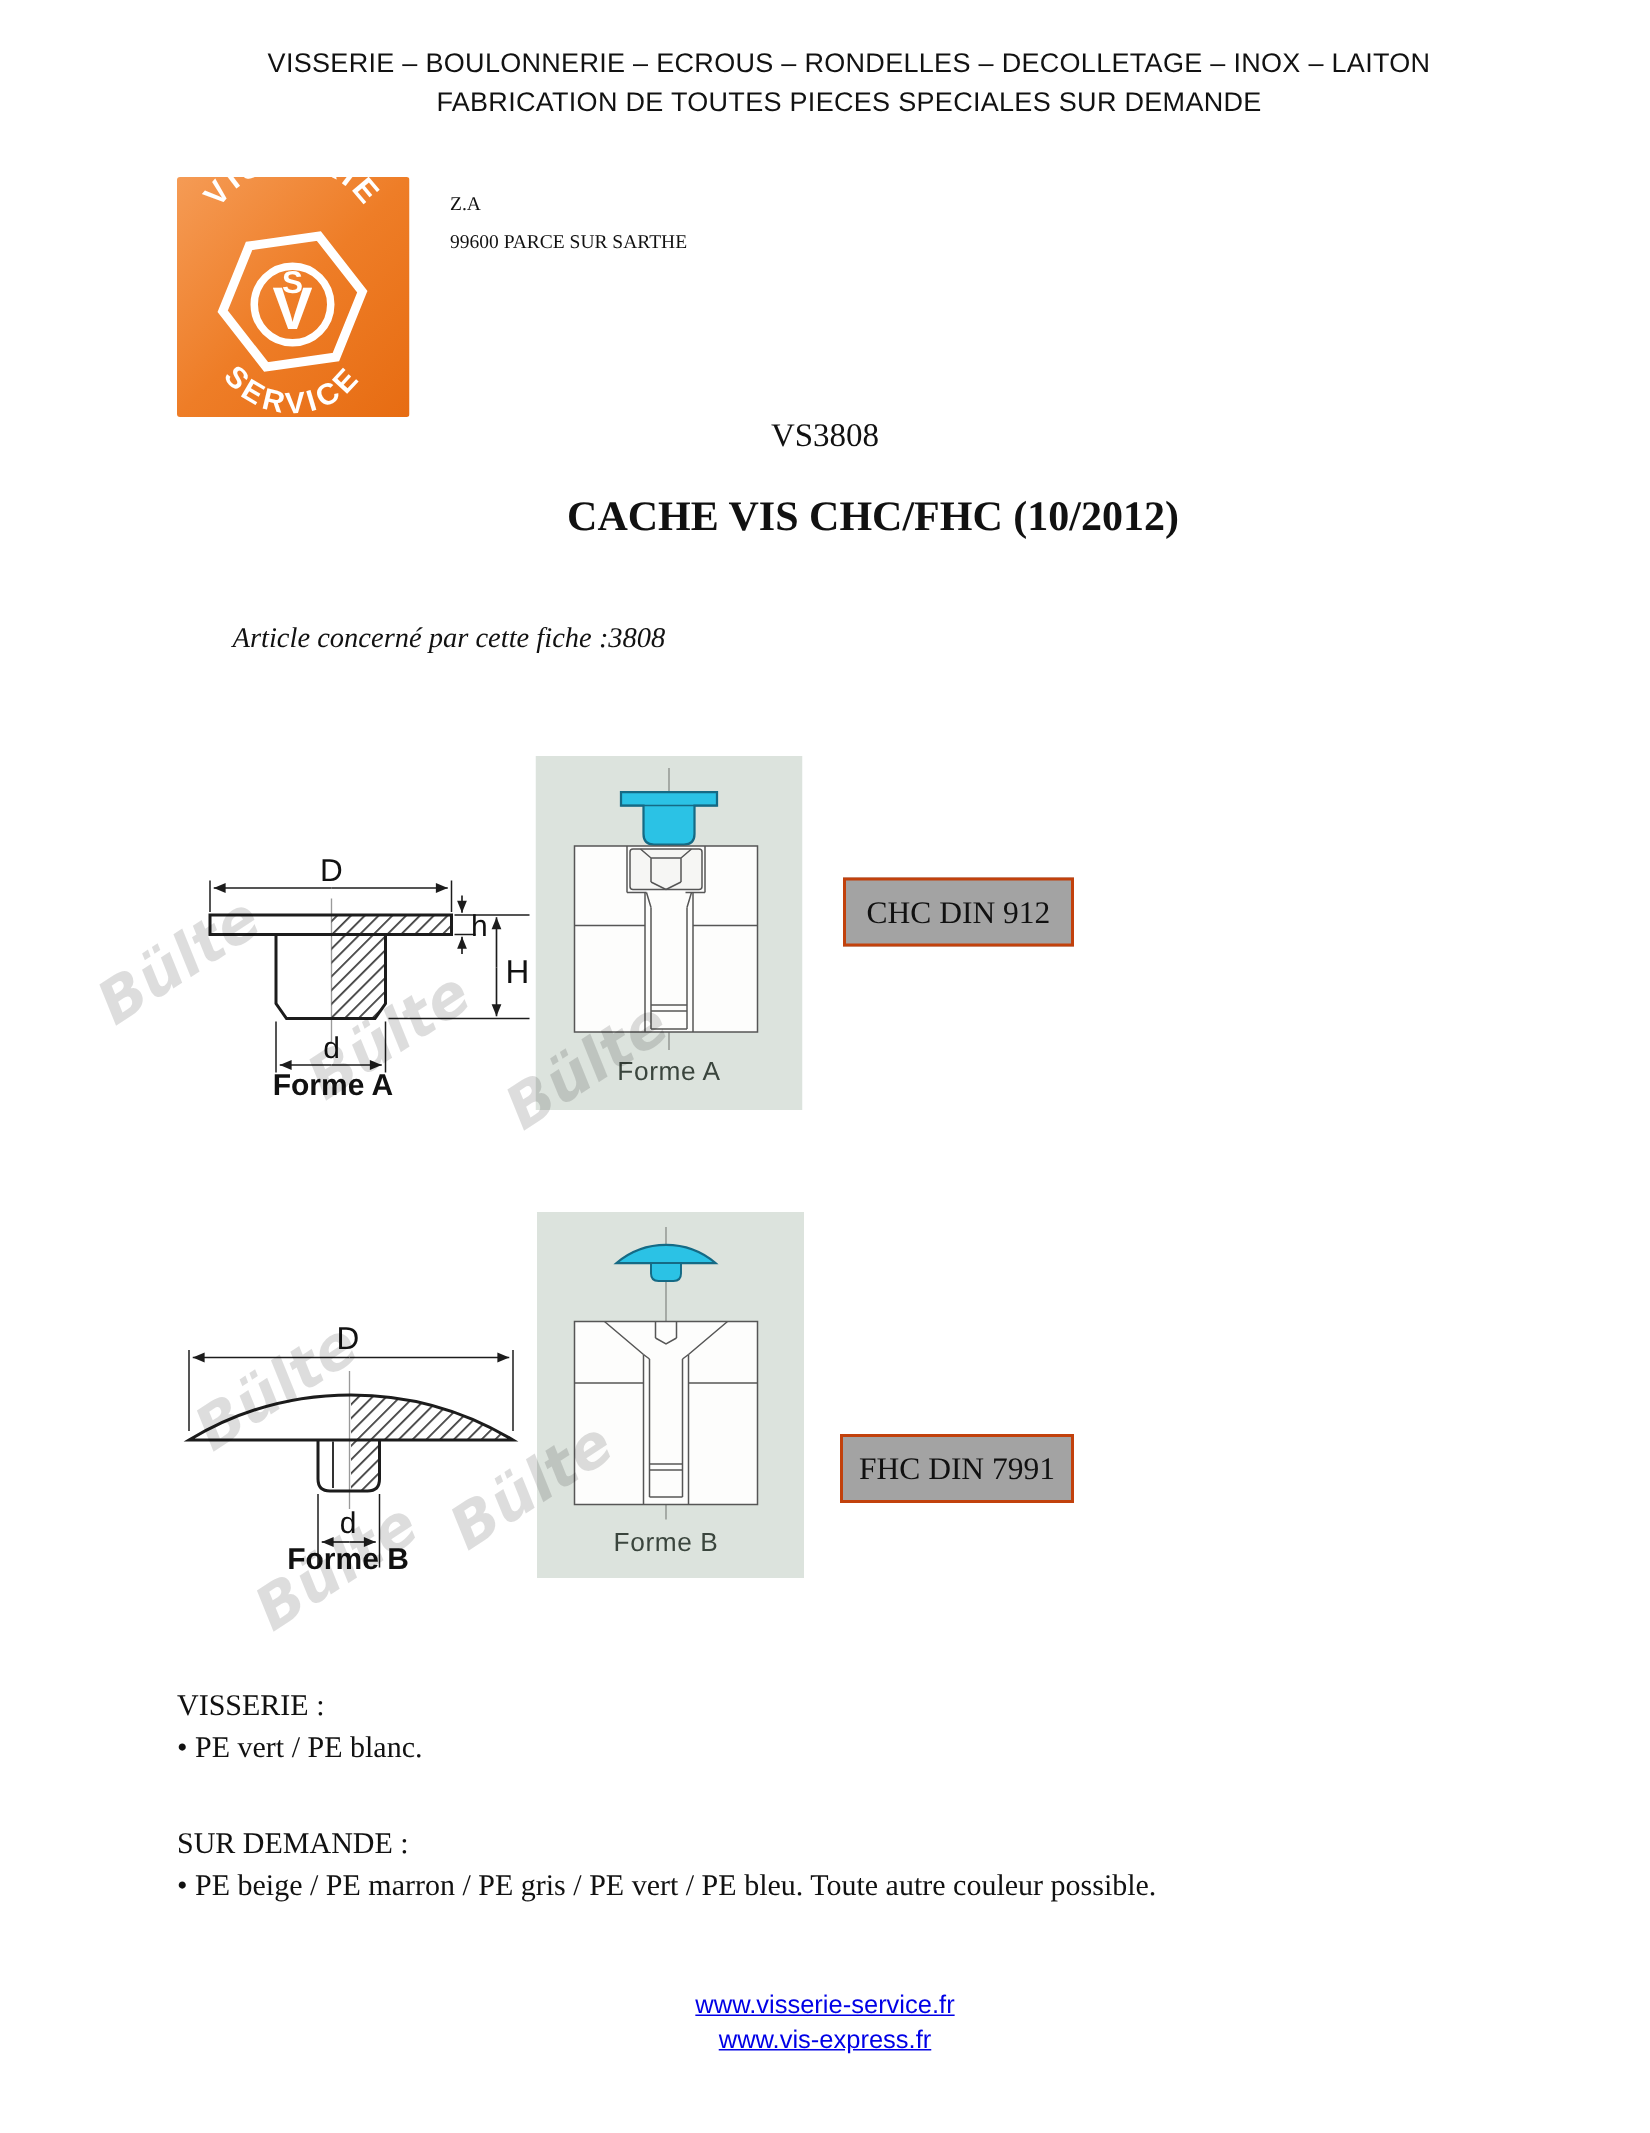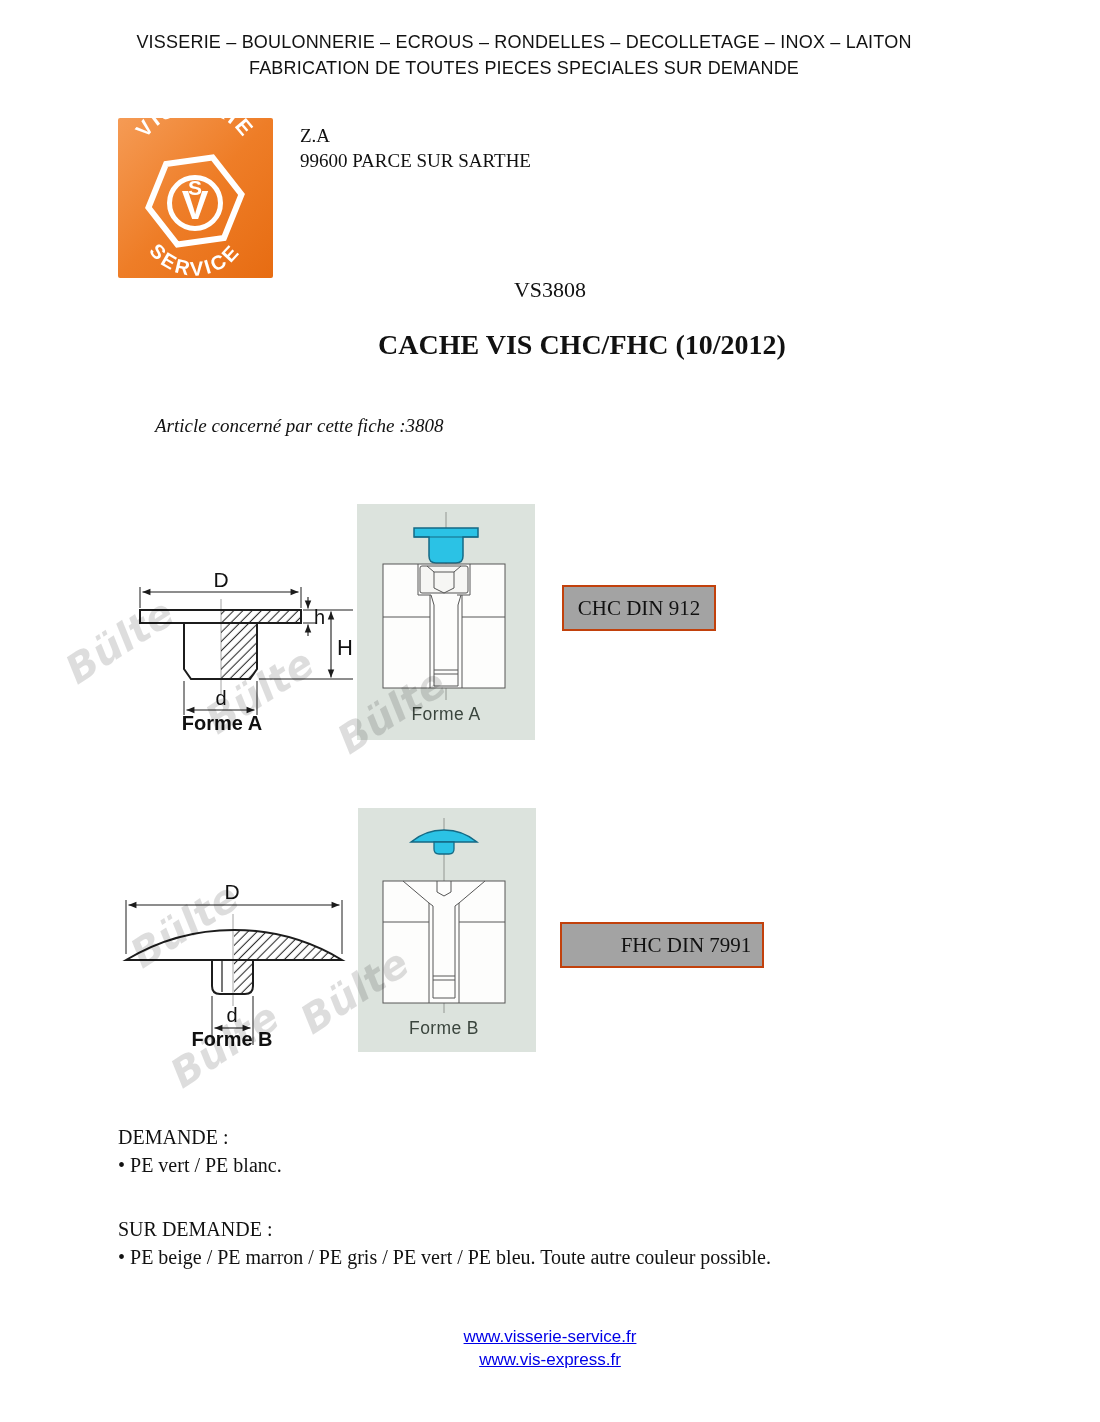--- a/index.html
+++ b/index.html
@@ -4,33 +4,33 @@
 <style>
   html,body{margin:0;padding:0;background:#ffffff;}
   .page{
     position:relative;width:1100px;height:1422px;background:#ffffff;
     overflow:hidden;font-family:"Liberation Serif",serif;color:#161616;
   }
   .abs{position:absolute;}
   .hdr{
     top:29px;left:0;width:1048px;text-align:center;
     font-family:"Liberation Sans",sans-serif;font-size:18px;line-height:26px;
-    color:#121212;letter-spacing:.2px;
-  }
-  .address{top:123px;left:300px;font-size:19px;line-height:25px;color:#111;}
+    color:#121212;letter-spacing:.2px;padding-left:42px;
+  }
+  .address{top:123px;left:300px;font-size:13px;line-height:25px;color:#111;}
   .doc-ref{top:277px;left:0;width:1100px;text-align:center;font-weight:normal;font-size:22px;color:#111;}
   .doc-title{top:329px;left:0;width:1100px;text-align:center;font-weight:bold;font-size:28px;color:#111;padding-left:32px;}
   .article-note{top:415px;left:118px;font-style:italic;font-size:19px;color:#111;margin-left:37px;}
   .din-box{
     display:flex;align-items:center;justify-content:center;
     background:#a3a3a3;border:2px solid #c2410c;font-size:21px;color:#111;
     z-index:3;
   }
   .box-a{top:585px;left:562px;width:150px;height:42px;}
-  .box-b{top:922px;left:560px;width:152px;height:42px;padding-left:48px;}
+  .box-b{top:956px;left:560px;width:152px;height:42px;}
   .txt-block{left:118px;font-size:20px;line-height:28px;color:#111;}
   .std{top:1123px;}
   .dem{top:1215px;}
   .footer{
     top:1325px;left:0;width:1100px;text-align:center;
     font-family:"Liberation Sans",sans-serif;font-size:17px;line-height:23px;
   }
   .footer a{color:#0000e6;text-decoration:underline;display:block;}
   .wm{
     font-family:"DejaVu Sans",sans-serif;font-weight:bold;font-style:italic;
@@ -226,21 +226,21 @@
   </div>
 
   <div class="abs wm" style="top:618px;left:60px;">Bülte</div>
   <div class="abs wm" style="top:668px;left:200px;">Bülte</div>
   <div class="abs wm" style="top:688px;left:332px;">Bülte</div>
   <div class="abs wm" style="top:902px;left:125px;">Bülte</div>
   <div class="abs wm" style="top:968px;left:295px;">Bülte</div>
   <div class="abs wm" style="top:1022px;left:165px;">Bülte</div>
 
   <div class="abs txt-block std">
-    <div>DEMANDE :</div>
+    <div>VISSERIE :</div>
     <div>• PE vert / PE blanc.</div>
   </div>
 
   <div class="abs footer">
     <a href="#">www.visserie-service.fr</a>
     <a href="#">www.vis-express.fr</a>
   </div>
 
   <div class="abs txt-block dem">
     <div>SUR DEMANDE :</div>

